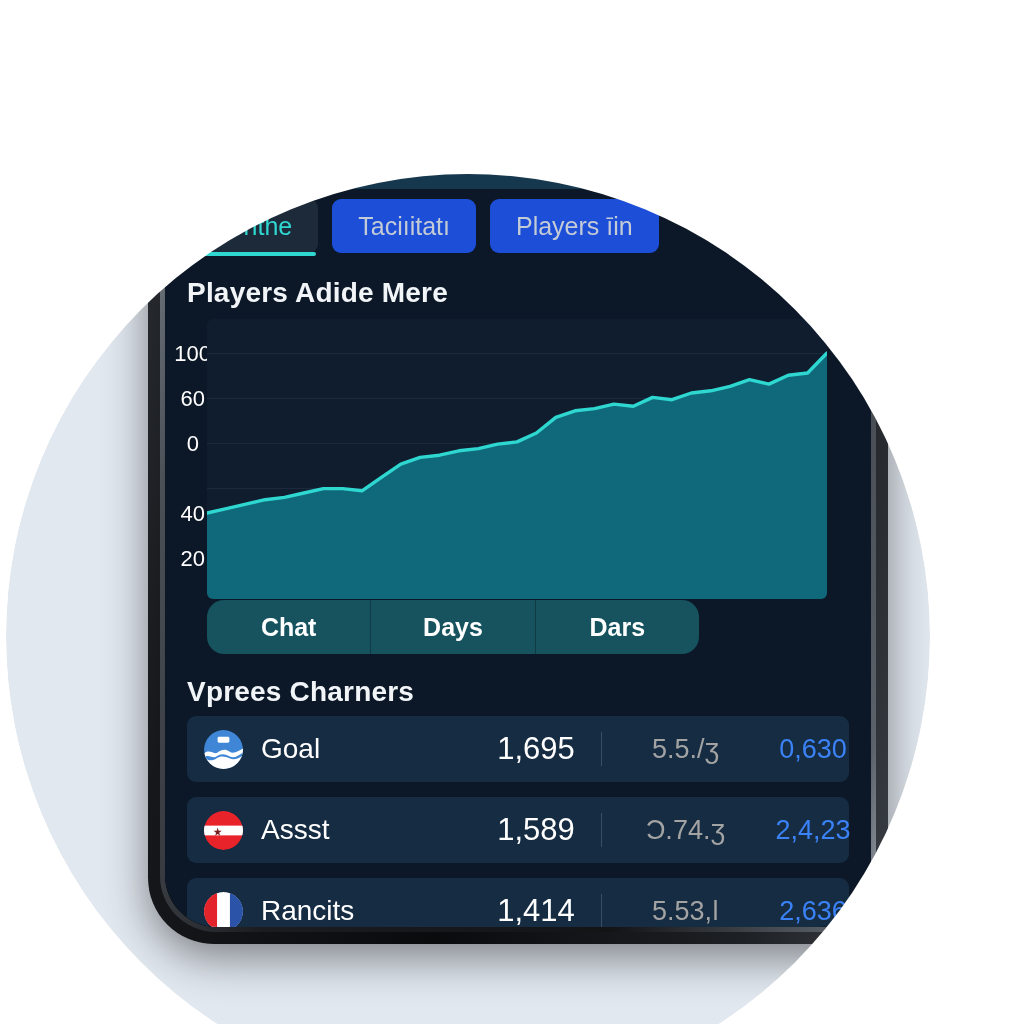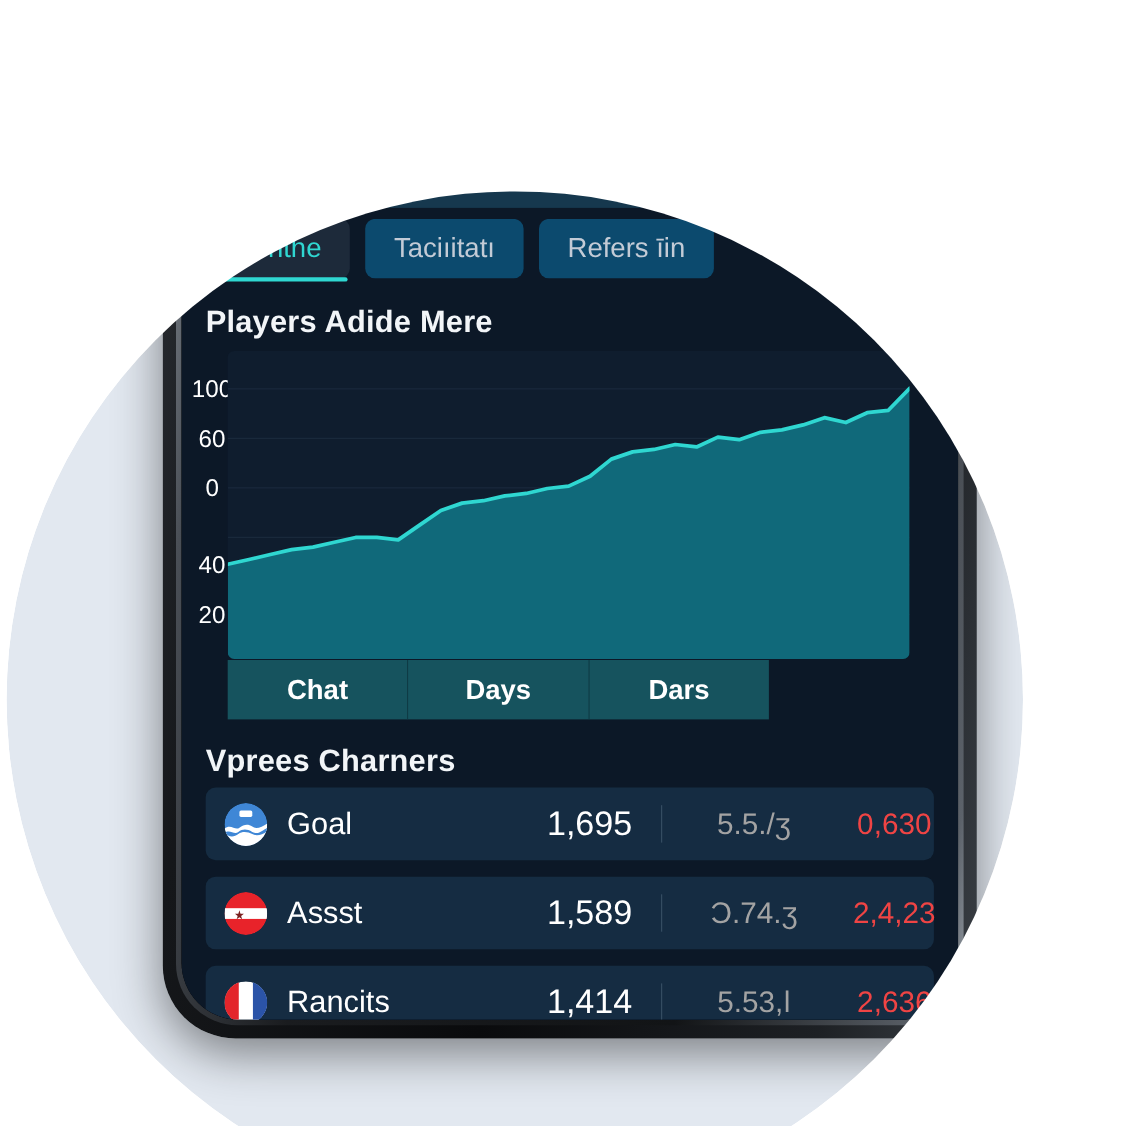--- a/index.html
+++ b/index.html
@@ -191,21 +191,21 @@
     height: 62px;
     display: flex; gap: 14px;
     padding-left: 22px;
     overflow: hidden;
   }
   .tab {
     flex: 0 0 auto;
     height: 54px;
     padding: 0 26px;
     border-radius: 9px;
-    background: #0c4a6e;
+    background: #1d4ed8;
     display: flex; align-items: center; justify-content: center;
     color: #c3cbd6;
     font-size: 25px;
     white-space: nowrap;
     cursor: pointer;
     position: relative;
   }
   .tab.active {
     background: #1d2a3a;
     color: #2fd7d1;
@@ -257,21 +257,21 @@
     white-space: nowrap;
   }
 
   
   .chart-foot {
     position: absolute;
     left: 42px; top: 411px;
     width: 492px; height: 54px;
     display: flex;
     background: #16535e;
-    border-radius: 0;
+    border-radius: 17px;
     overflow: hidden;
   }
   .chart-foot div {
     flex: 1;
     display: flex; align-items: center; justify-content: center;
     color: #ffffff;
     font-size: 25px;
     font-weight: 700;
     border-right: 1px solid #0e3b45;
     cursor: pointer;
@@ -322,21 +322,21 @@
   }
   .row-v2 {
     color: #a3a3a3;
     font-size: 27px;
     width: 135px;
     text-align: center;
     flex: 0 0 auto;
     margin-left: 16px;
   }
   .row-v3 {
-    color: #ef4444;
+    color: #3b82f6;
     font-size: 27px;
     width: 120px;
     text-align: center;
     flex: 0 0 auto;
   }
 
   
   .mask {
     position: absolute;
     left: 6px; top: 174px;
@@ -408,21 +408,21 @@
           <div class="app-body">
 
             <div class="tabs">
               <div class="tab active">
                   <span>Bənthe</span>
                 </div>
               <div class="tab">
                   <span>Taciıitatı</span>
                 </div>
               <div class="tab">
-                  <span>Refers īin</span>
+                  <span>Players īin</span>
                 </div>
             </div>
 
             <div class="sec-title chart-t">Players Adide Mere</div>
 
             <div class="y-axis">
               <span style="top:22px;">100</span>
               <span style="top:67px; right:6px;">60</span>
               <span style="top:112px; right:12px;">0</span>
               <span style="top:182px; right:6px;">40</span>

